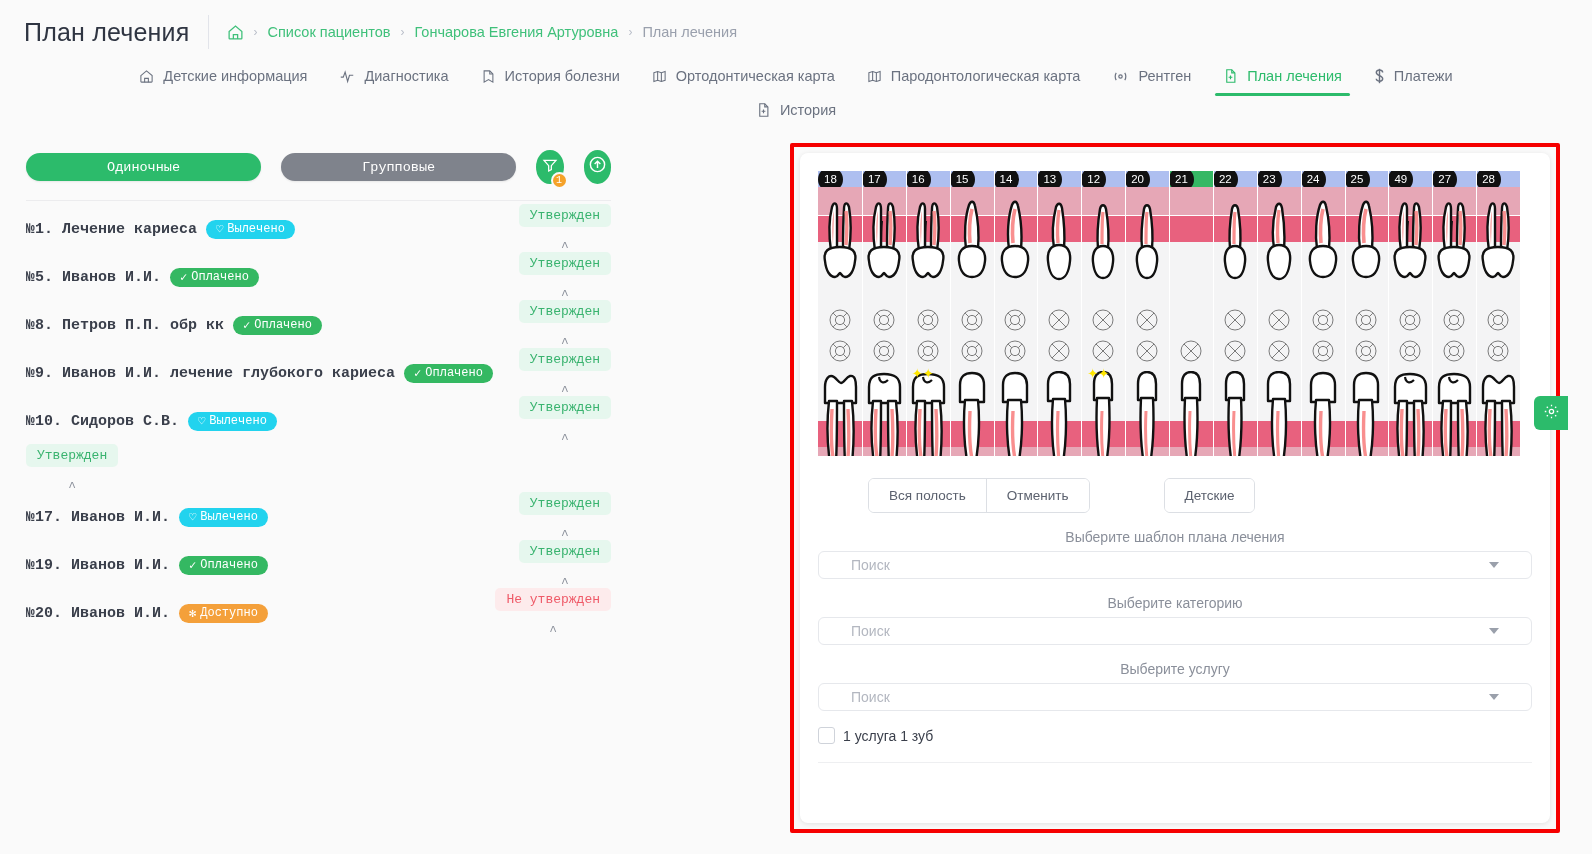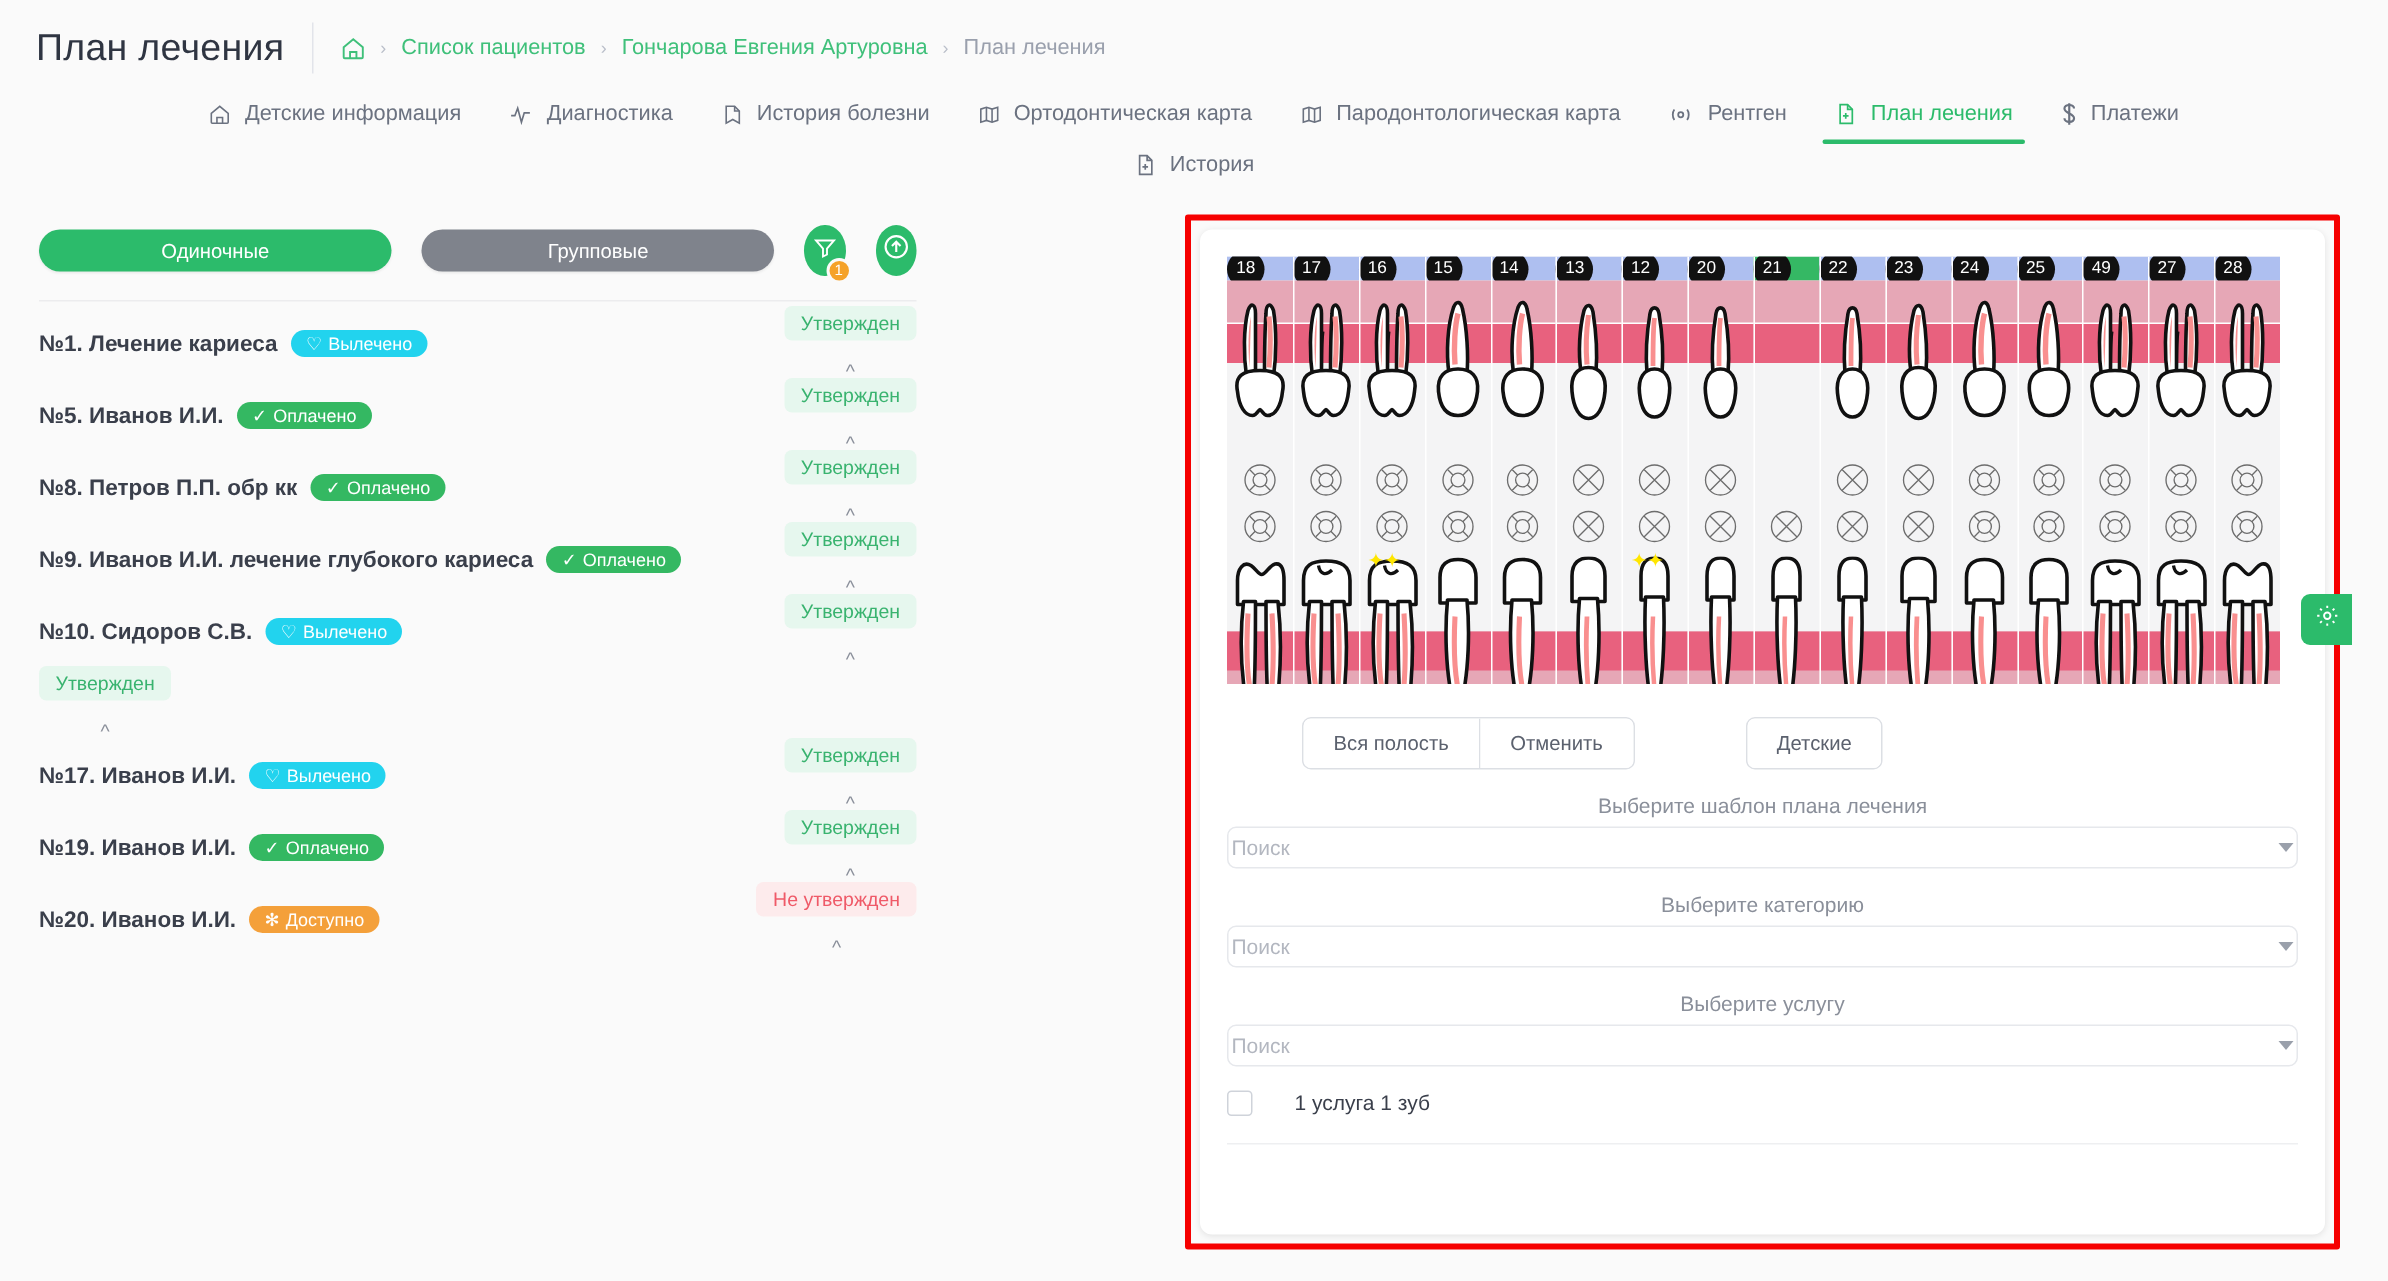--- a/index.html
+++ b/index.html
@@ -38,21 +38,21 @@
     background:#2cbb6b; border-radius:2px;
   }
   .tab svg { display:block; }
   .tabs-row2 { display:flex; justify-content:center; margin-top:-2px; }
 
   
   .main { display:flex; padding: 10px 0 0 0; }
 
   
   .left {
-    width: 637px; padding: 10px 26px 0 26px;
+    width: 637px; padding: 10px 26px 0 26px; font-family: Liberation Mono, monospace;
   }
   .seg-row { display:flex; align-items:center; gap:20px; }
   .seg {
     height:28px; border-radius:16px; color:#fff; font-size:13.5px;
     display:flex; align-items:center; justify-content:center; cursor:pointer;
     box-shadow:0 1px 2px rgba(0,0,0,.08);
   }
   .seg.single { width:292px; background:#2cbb6b; }
   .seg.group  { width:292px; background:#7f838c; }
   .round-btn {
@@ -146,26 +146,26 @@
   }
   .gbtn:last-child { border-right:none; }
   .spacer-a { width:48px; }
   .spacer-b { width:74px; }
 
   
   .field { margin-top:16px; }
   .field-label { text-align:center; font-size:14px; color:#8a8f9a; margin-bottom:6px; }
   .select {
     height:28px; border:1px solid #e6e8ec; border-radius:6px; background:#fff;
-    display:flex; align-items:center; padding:0 2px; cursor:pointer;justify-content:space-between;
+    display:flex; align-items:center; padding:0 32px; cursor:pointer;justify-content:space-between;
   }
   .select .ph { flex:1; font-size:14px; color:#b3b7c0; }
   .caret { width:0; height:0; border-left:5px solid transparent; border-right:5px solid transparent; border-top:6px solid #9aa0ab; }
 
-  .chk-row { display:flex; align-items:flex-start; gap:28px; margin-top:16px; }
+  .chk-row { display:flex; align-items:center; gap:8px; margin-top:16px; }
   .chkbox { width:17px; height:17px; border:1px solid #cfd3da; border-radius:3px; background:#fff; cursor:pointer; }
   .chk-label { font-size:14px; color:#3a3f4b; }
   .bottom-hr { height:1px; background:#eeeff1; margin-top:18px; }
 </style>
 </head>
 <body>
 
 <div class="header">
   <div class="page-title">План лечения</div>
   <div class="vrule"></div>

